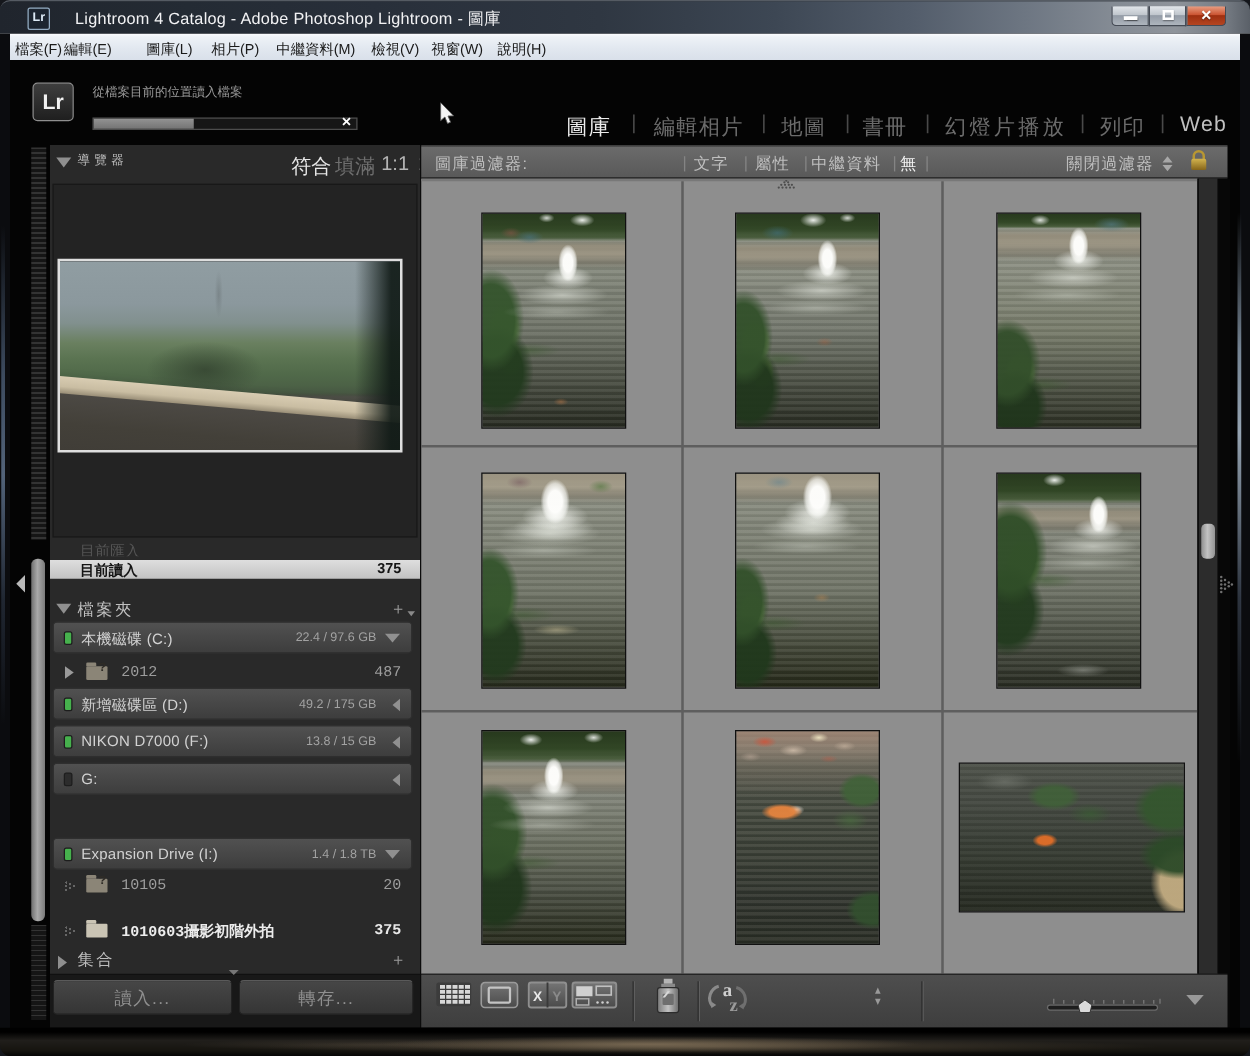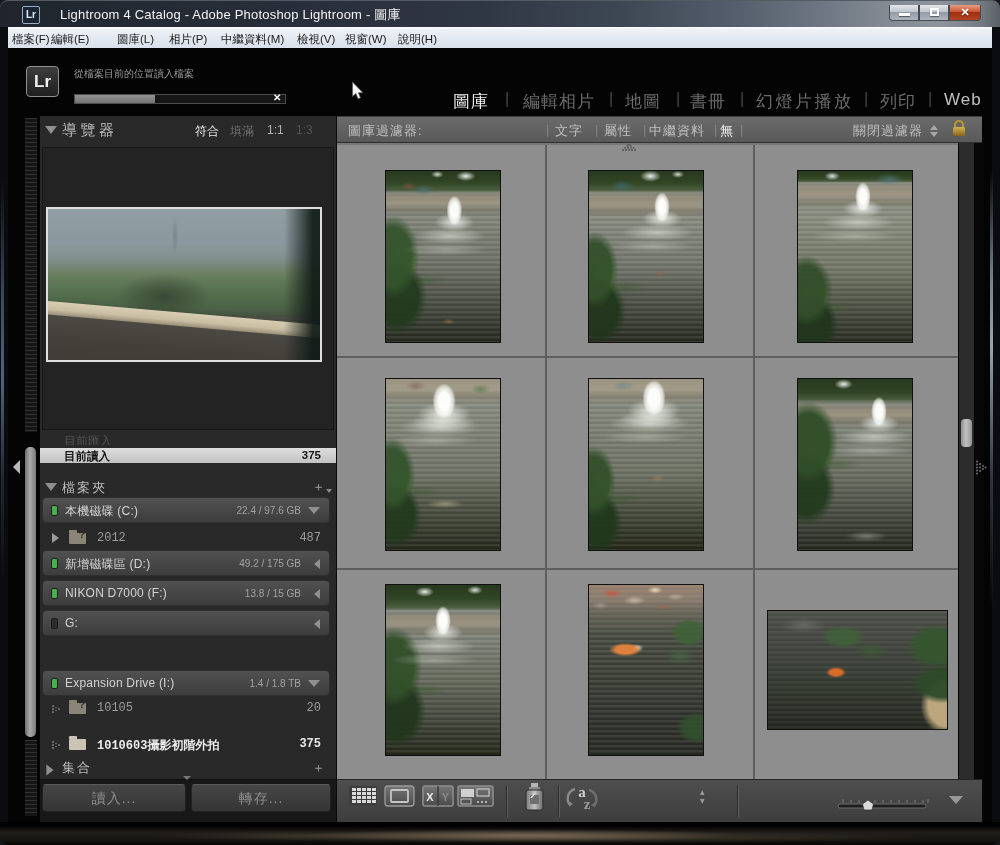--- a/index.html
+++ b/index.html
@@ -43,22 +43,22 @@
 
 
 #lpanel { left:40px; top:116px; width:296px; height:664px; background:#292929; overflow:hidden; }
 #lpribs { left:25px; top:118px; width:12px; height:314px;
   background:repeating-linear-gradient(180deg,#333 0 1px,#151515 1px 4px); }
 #lpthumb { left:25px; top:447px; width:11px; height:290px; border-radius:5px;
   background:linear-gradient(90deg,#6f6f6f,#a9a9a9 45%,#7a7a7a); }
 .tri-d { width:0; height:0; border-left:6px solid transparent; border-right:6px solid transparent; border-top:8px solid #8f8f8f; }
 .tri-r { width:0; height:0; border-top:6px solid transparent; border-bottom:6px solid transparent; border-left:8px solid #8f8f8f; }
 #navhdr-tri { left:45px; top:126px; }
-#navhdr-t { left:62px; top:121px; font-size:15px; color:#bfbfbf; letter-spacing:3.5px; }
-.navopt { position:absolute; top:123px; font-size:12px; }
+#navhdr-t { left:62px; top:121px; font-size:10px; color:#bfbfbf; letter-spacing:3.5px; }
+.navopt { position:absolute; top:123px; font-size:16px;margin-left:38px; }
 #navbox { left:42px; top:147px; width:292px; height:283px; background:#232323; border:1px solid #181818; }
 #navphoto { left:46px; top:207px; width:276px; height:155px; border:2px solid #dedede; overflow:hidden; }
 #clippedrow { left:64px; top:433px; width:200px; height:12px; overflow:hidden; color:#545454; font-size:12px; }
 #currow { left:40px; top:448px; width:296px; height:15px; background:linear-gradient(180deg,#dedede,#c2c2c2); }
 #currow b { position:absolute; left:24px; top:1px; font-size:11.5px; color:#141414; }
 #currow i { position:absolute; right:15px; top:1px; font-size:11.5px; font-style:normal; font-weight:bold; color:#141414; }
 #fldhdr-tri { left:45px; top:483px; }
 #fldhdr-t { left:62px; top:479px; font-size:13px; color:#bfbfbf; letter-spacing:2px; }
 #fldplus { left:312px; top:478px; font-size:13px; color:#9a9a9a; }
 .vol { position:absolute; left:42px; width:288px; height:26px; border-radius:4px;

